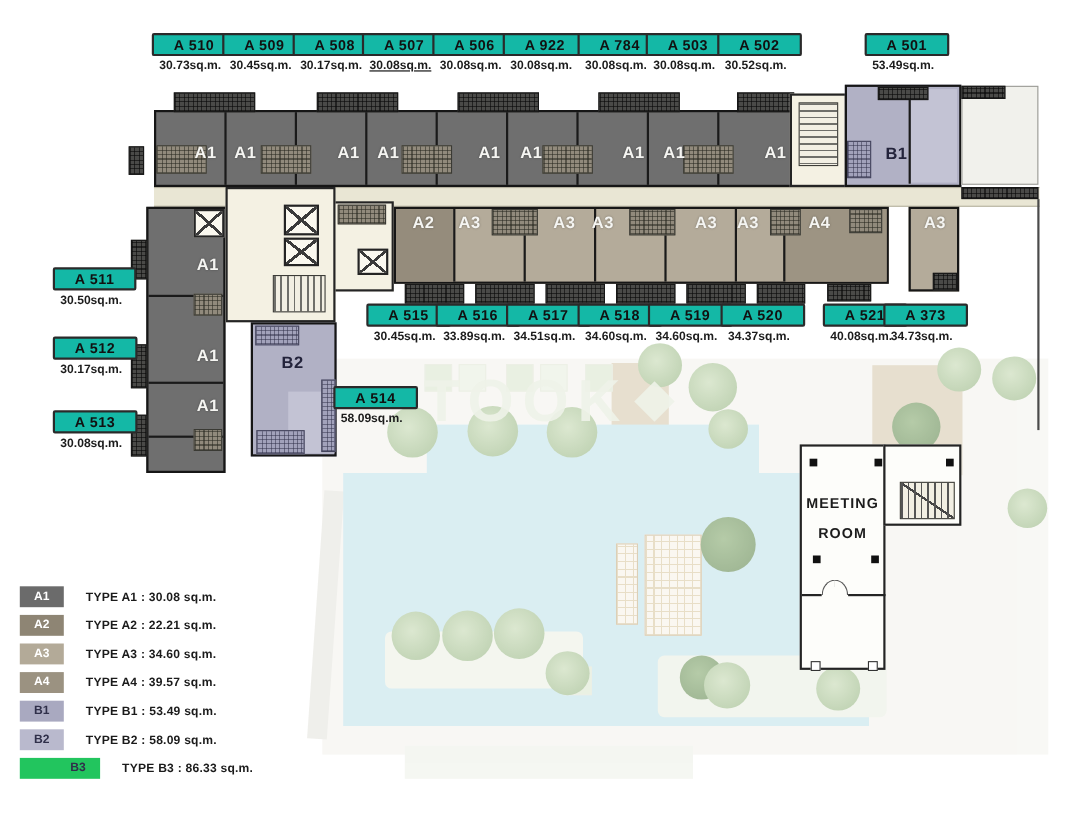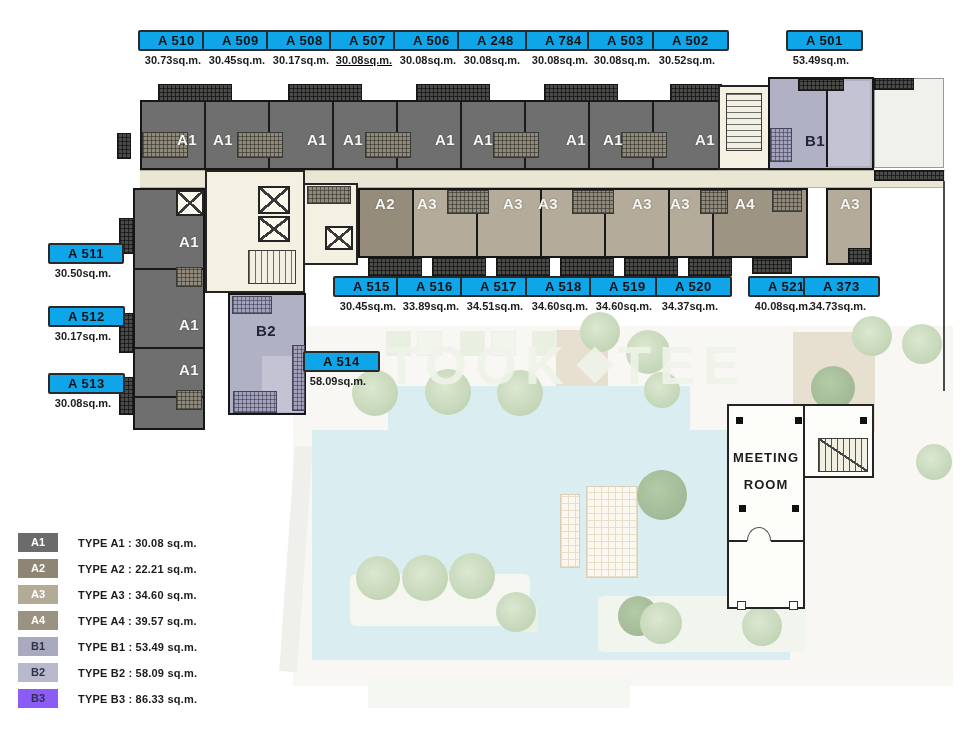--- a/index.html
+++ b/index.html
@@ -29,21 +29,21 @@
     repeating-linear-gradient(90deg,rgba(45,45,70,.5) 0 1px,transparent 1px 4px);}
   .stripesH{background-color:#f2efe3;border:1px solid #3c3c38;background-image:
     repeating-linear-gradient(180deg,#6f6f6a 0 1.5px,transparent 1.5px 6px);}
   .stripesV{background-color:#f2efe3;border:1px solid #3c3c38;background-image:
     repeating-linear-gradient(90deg,#6f6f6a 0 1.5px,transparent 1.5px 6px);}
   .elev{background-color:#faf8ef;border:2px solid #242424;background-image:
     linear-gradient(to top right,transparent 46%,#3a3a3a 46%,#3a3a3a 54%,transparent 54%),
     linear-gradient(to bottom right,transparent 46%,#3a3a3a 46%,#3a3a3a 54%,transparent 54%);}
   
   .ulabel{position:absolute;width:70px;text-align:center;}
-  .ubox{display:inline-block;background:#0ea5e9;border:2px solid #2a2a2a;border-radius:2px;
+  .ubox{display:inline-block;background:#14b8a6;border:2px solid #2a2a2a;border-radius:2px;
     font-size:13px;font-weight:bold;color:#111;padding:1px 18px;letter-spacing:.5px;white-space:nowrap;}
   .uarea{font-size:11px;font-weight:bold;color:#1c1c1c;margin-top:3px;white-space:nowrap;}
   .labels-top .ulabel{top:30px;}
   .labels-mid .ulabel{top:276px;}
   .t-514{left:303px;top:351px;}
   
   .tmark{position:absolute;transform:translate(-50%,-50%);font-size:15px;font-weight:bold;
     color:#f5f5f2;letter-spacing:.5px;text-shadow:0 0 2px rgba(0,0,0,.35);}
   .tmark.dk{color:#23233b;text-shadow:none;}
   
@@ -120,21 +120,20 @@
     <div class="tree" style="left:449px;top:553px;width:46px;height:46px;"></div>
     <div class="tree" style="left:496px;top:592px;width:40px;height:40px;"></div>
     <div class="tree dkt" style="left:618px;top:596px;width:40px;height:40px;"></div>
     <div class="tree" style="left:640px;top:602px;width:42px;height:42px;"></div>
     <div class="tree" style="left:742px;top:606px;width:40px;height:40px;"></div>
   </div>
 
   <div class="watermark">
     <span>TOOK</span>
     <span class="wm-d"></span>
-    <span>TEE</span>
   </div>
 
   <div class="abs gray wing" style="left:140px;top:100px;width:632px;height:70px;"></div>
 
   <div class="abs hatchD" style="left:158px;top:84px;width:74px;height:18px;"></div>
   <div class="abs hatchD" style="left:288px;top:84px;width:74px;height:18px;"></div>
   <div class="abs hatchD" style="left:416px;top:84px;width:74px;height:18px;"></div>
   <div class="abs hatchD" style="left:544px;top:84px;width:74px;height:18px;"></div>
   <div class="abs hatchD" style="left:670px;top:84px;width:52px;height:18px;"></div>
 
@@ -254,21 +253,21 @@
       </div>
       <div class="ulabel" style="left: 329px; text-decoration: underline;">
         <span class="ubox">A 507</span>
         <div class="uarea">30.08sq.m.</div>
       </div>
       <div class="ulabel" style="left: 393px;">
         <span class="ubox">A 506</span>
         <div class="uarea">30.08sq.m.</div>
       </div>
       <div class="ulabel" style="left: 457px;">
-        <span class="ubox">A 248</span>
+        <span class="ubox">A 922</span>
         <div class="uarea">30.08sq.m.</div>
       </div>
       <div class="ulabel" style="left: 525px;">
         <span class="ubox">A 784</span>
         <div class="uarea">30.08sq.m.</div>
       </div>
       <div class="ulabel" style="left: 587px;">
         <span class="ubox">A 503</span>
         <div class="uarea">30.08sq.m.</div>
       </div>
@@ -382,18 +381,18 @@
       </div>
       <div class="lrow">
         <span class="lswatch" style="background: rgb(169, 169, 192); color: rgb(48, 48, 74);">B1</span>
         <span class="ltext">TYPE B1 : 53.49 sq.m.</span>
       </div>
       <div class="lrow">
         <span class="lswatch" style="background: rgb(185, 185, 205); color: rgb(48, 48, 74);">B2</span>
         <span class="ltext">TYPE B2 : 58.09 sq.m.</span>
       </div>
       <div class="lrow">
-        <span class="lswatch" style="background: #8b5cf6; color: rgb(48, 48, 74);">B3</span>
+        <span class="lswatch" style="background: #22c55e; color: rgb(48, 48, 74); padding-left: 33px;">B3</span>
         <span class="ltext">TYPE B3 : 86.33 sq.m.</span>
       </div>
     </div>
 
 </div>
 
 </body></html>

